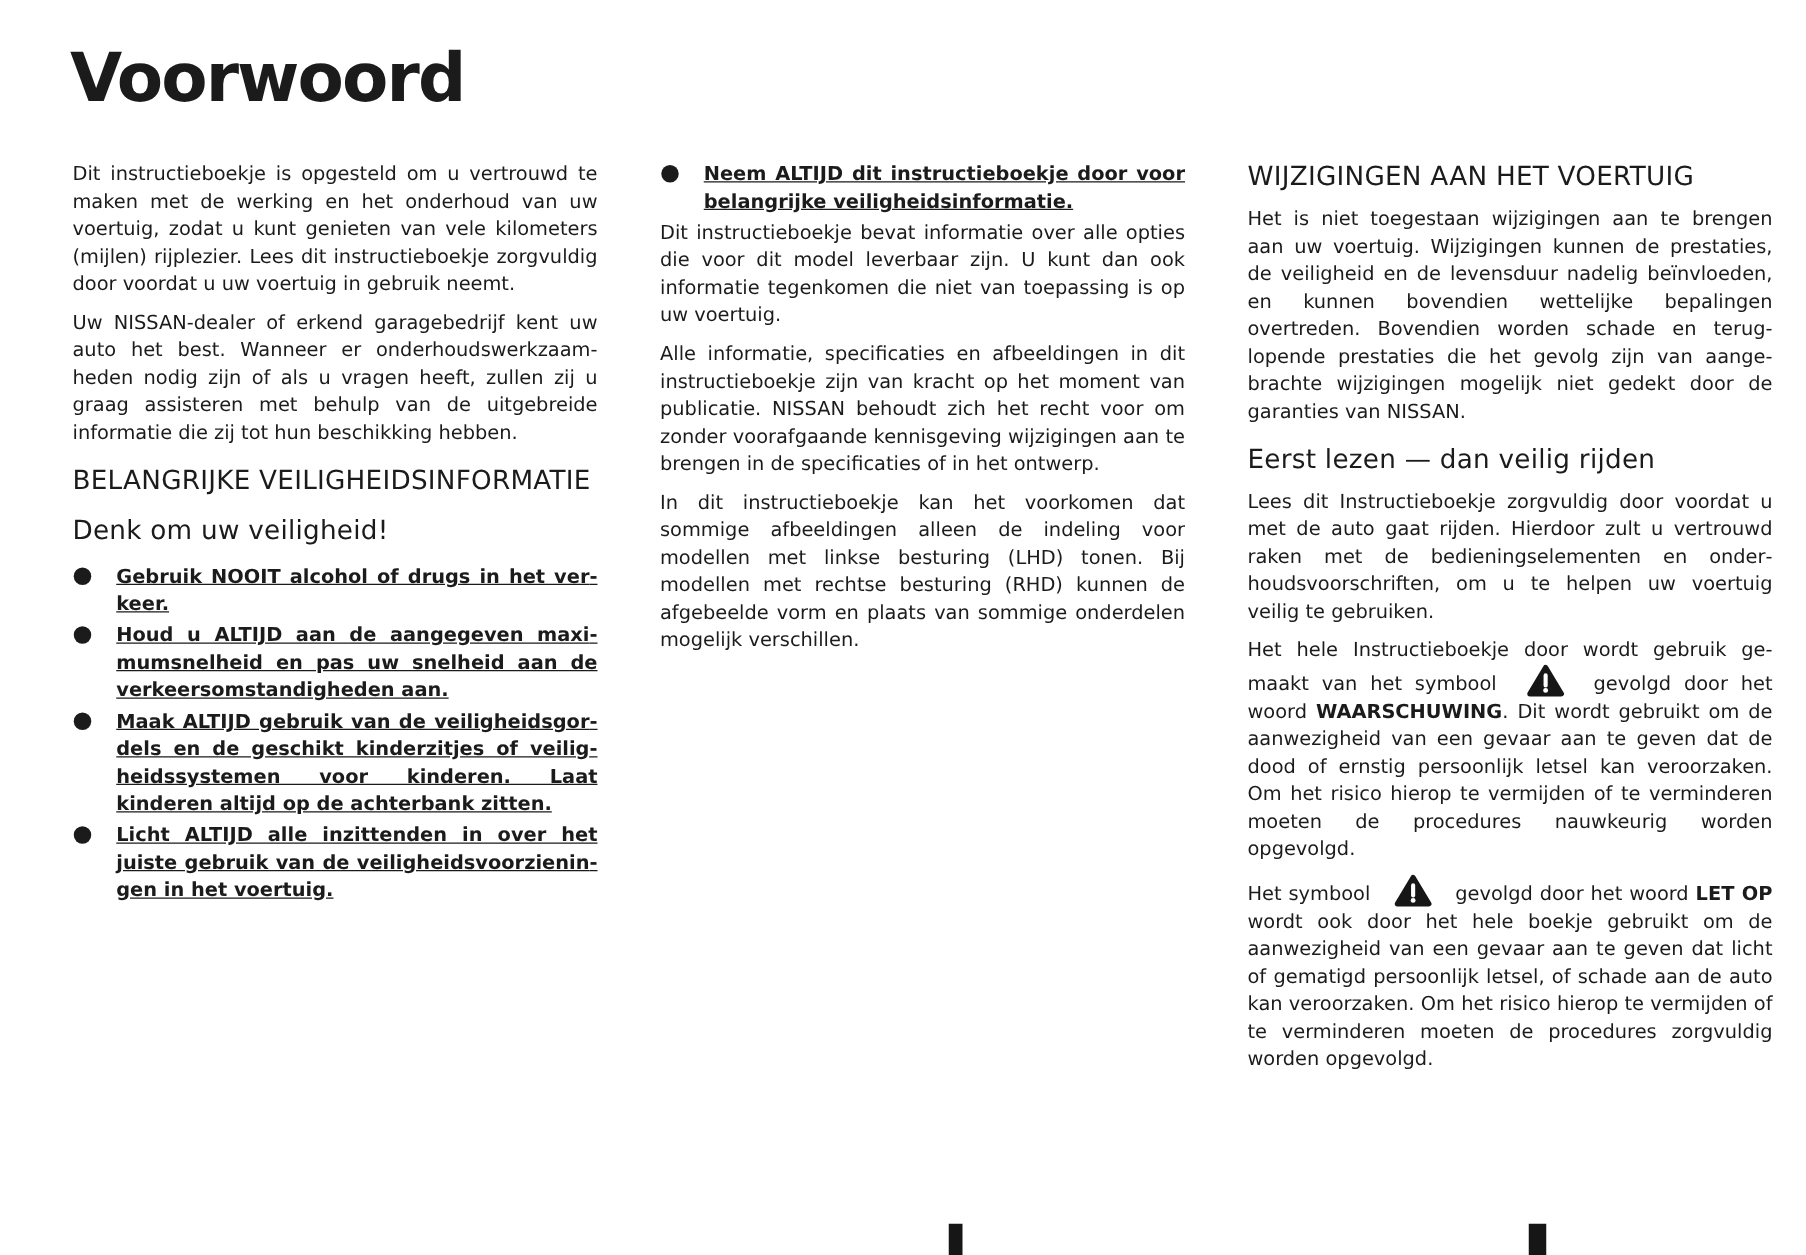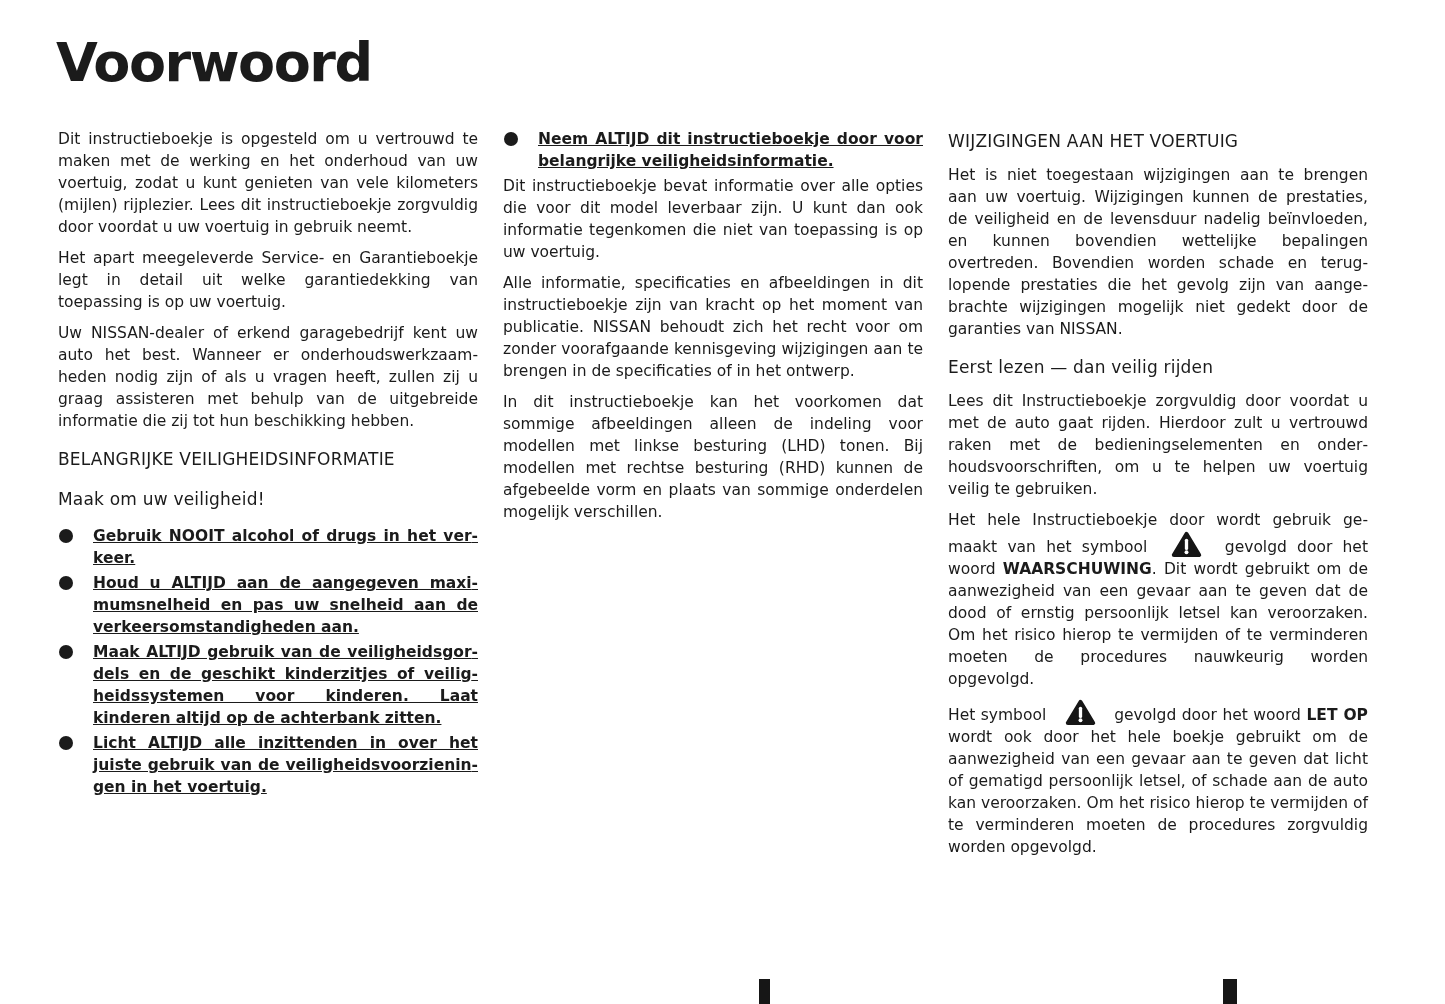--- a/index.html
+++ b/index.html
@@ -10,29 +10,29 @@
     color: #1b1b1b;
     font-family: "DejaVu Sans", "Liberation Sans", sans-serif;
     position: relative;
     overflow: hidden;
   }
   .page { position: absolute; inset: 0; padding: 34px 58px 0 58px; }
   .title {
     font-size: 54px; line-height: 58px; font-weight: 700;
     letter-spacing: -1.5px; margin: 0 0 0 -2px; color: #1b1b1b;
   }
-  .columns { display: flex; gap: 25px; margin-top: 36px; align-items: flex-start; }
+  .columns { display: flex; gap: 50px; margin-top: 36px; align-items: flex-start; }
   .column {
     width: 420px; flex: 0 0 420px;
     font-size: 15.5px; line-height: 22px;
     text-align: justify;
   }
   .para { margin: 0 0 9px 0; hyphens: manual; }
   .heading {
-    font-weight: 400; font-size: 17px; line-height: 26px;
+    font-weight: 400; font-size: 21px; line-height: 26px;
     margin: 14px 0 10px 0; text-align: left; letter-spacing: 0.2px;
   }
   .column > :first-child { margin-top: 0; }
   .bullets { list-style: none; margin: 13px 0 0 0; padding: 0; text-decoration: underline; }
   .bullets li {
     position: relative; padding-left: 35px;
     font-weight: 700; margin: 0 0 3px 0; hyphens: manual;
   }
   .bullet-dot {
     position: absolute; left: 1px; top: 4px;
@@ -50,24 +50,23 @@
 <body>
 
 <div class="page">
 
   <h1 class="title">Voorwoord</h1>
 
   <div class="columns">
 
     <section class="column">
       <p class="para">Dit instructieboekje is opgesteld om u vertrouwd te maken met de werking en het onderhoud van uw voertuig, zodat u kunt genieten van vele kilometers (mijlen) rijplezier. Lees dit instructie­boekje zorgvuldig door voordat u uw voertuig in gebruik neemt.</p>
-      <p class="para">Het apart meegeleverde Service- en Garantie­boekje legt in detail uit welke garantiedekking van toepassing is op uw voertuig.</p>
       <p class="para">Uw NISSAN-dealer of erkend garagebedrijf kent uw auto het best. Wanneer er onderhoudswerkzaam­heden nodig zijn of als u vragen heeft, zullen zij u graag assisteren met behulp van de uitgebreide informatie die zij tot hun beschikking hebben.</p>
       <h2 class="heading">BELANGRIJKE VEILIGHEIDSINFORMATIE</h2>
-      <h3 class="heading">Maak om uw veiligheid!</h3>
+      <h3 class="heading">Denk om uw veiligheid!</h3>
       <ul class="bullets">
         <li>
           <span class="bullet-dot"></span>
           <span>Gebruik NOOIT alcohol of drugs in het ver­keer.</span>
         </li>
         <li>
           <span class="bullet-dot"></span>
           <span>Houd u ALTIJD aan de aangegeven maxi­mumsnelheid en pas uw snelheid aan de verkeersomstandigheden aan.</span>
         </li>
         <li>

